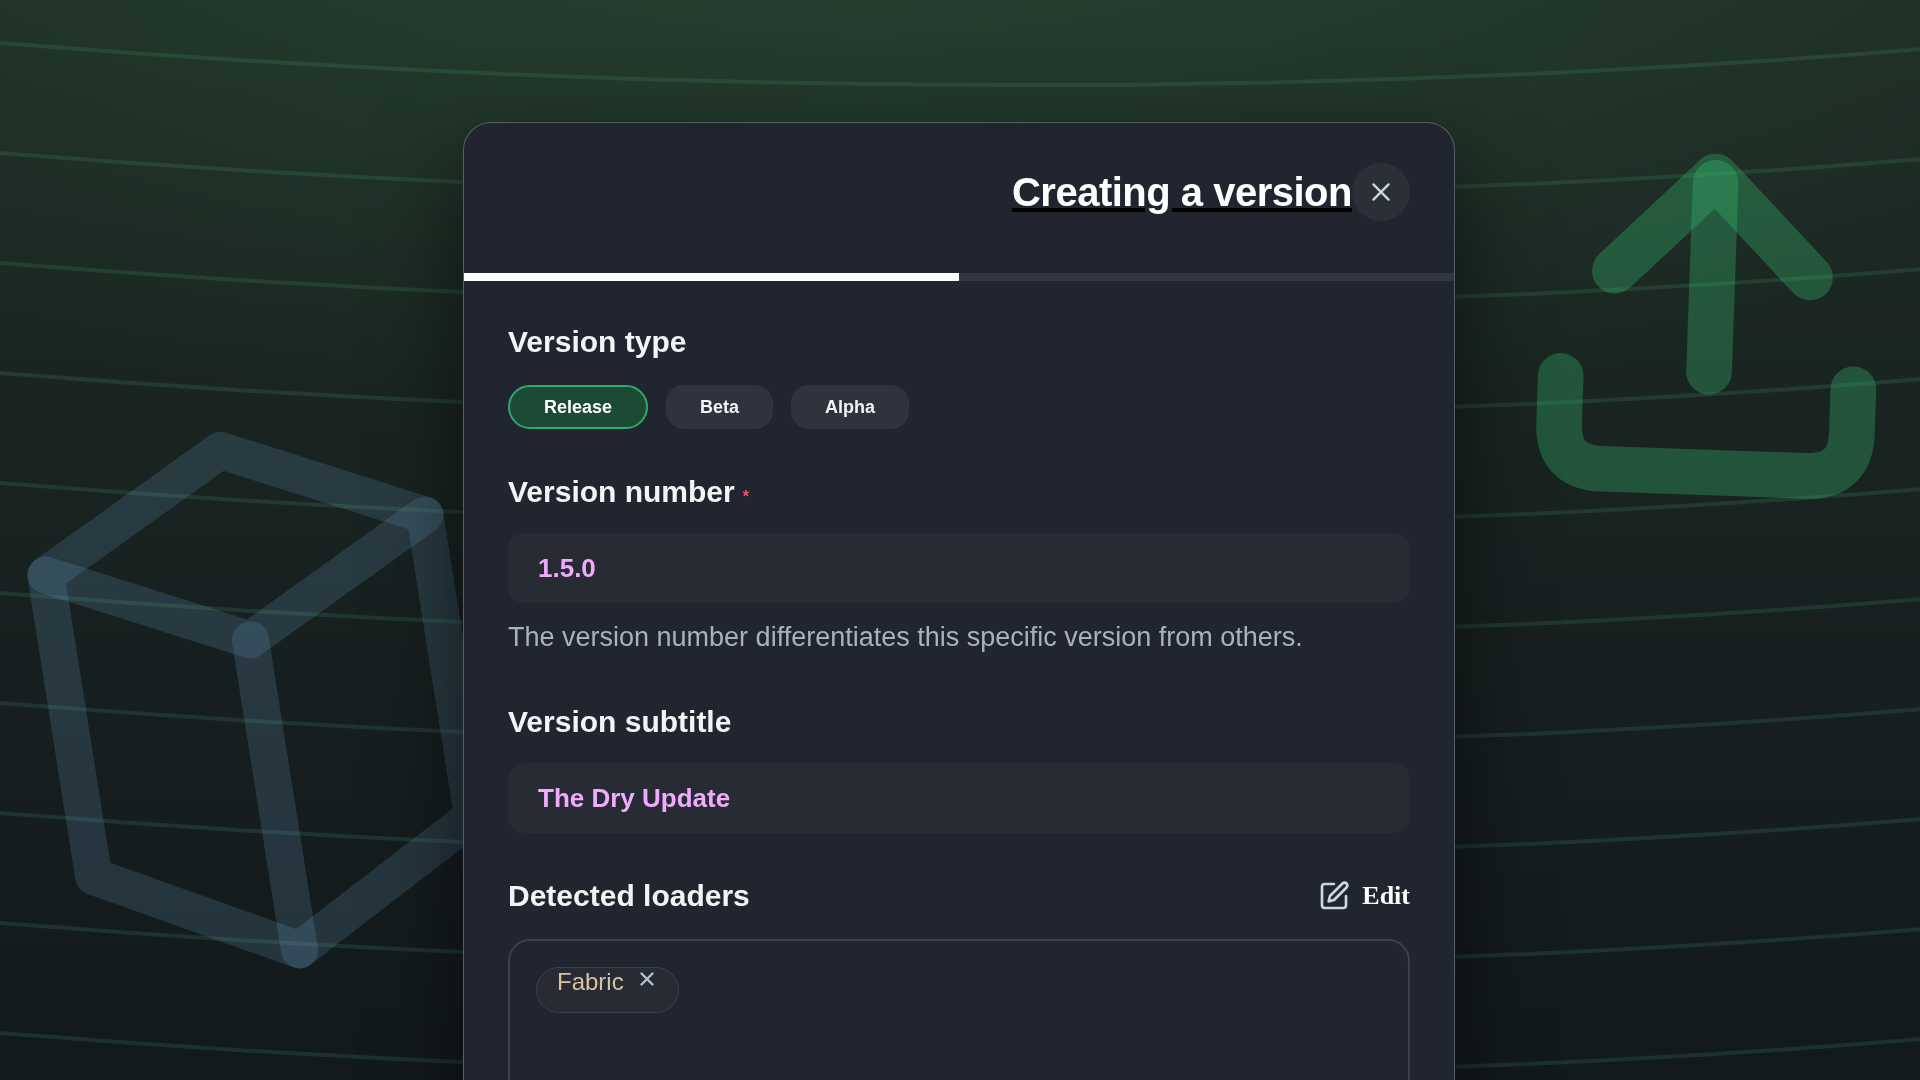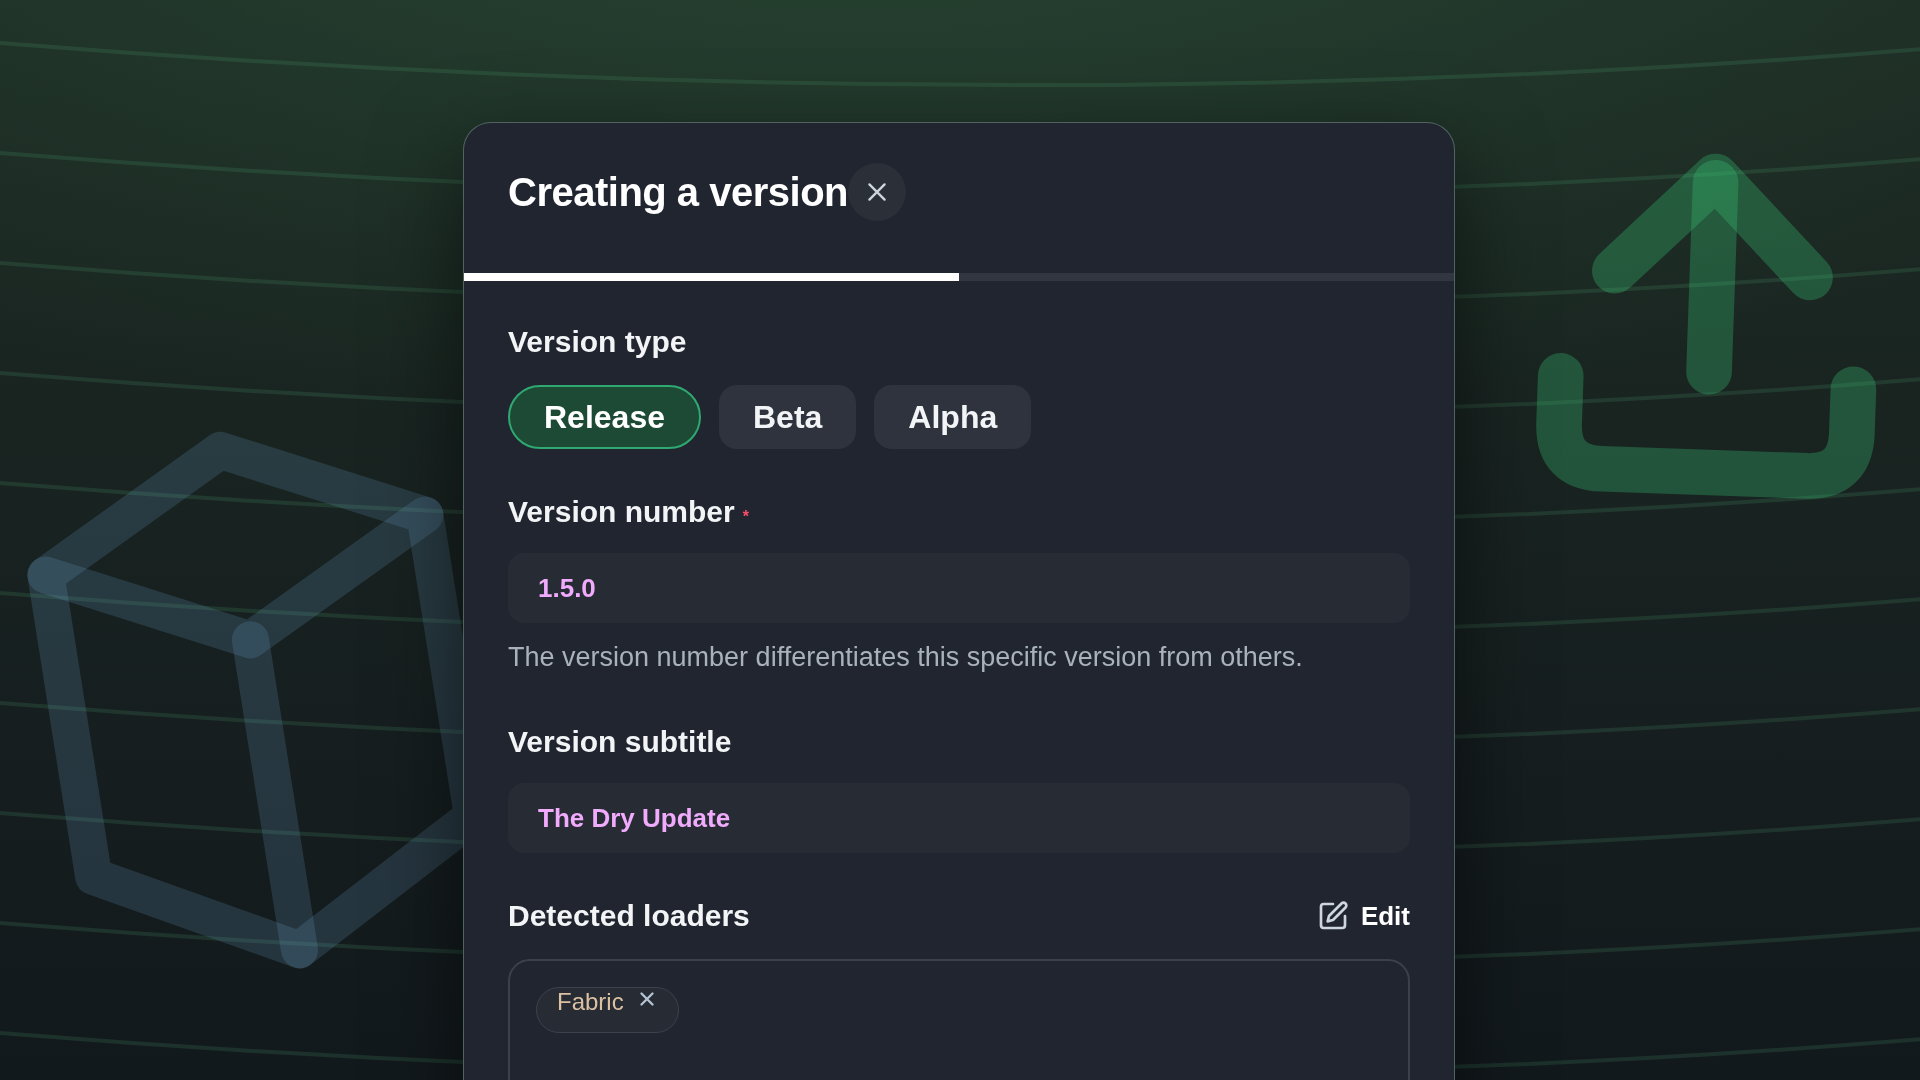--- a/index.html
+++ b/index.html
@@ -26,41 +26,42 @@
   .modal {
     position: absolute; left: 463px; top: 122px;
     width: 992px; height: 1010px;
     background: #212530;
     border: 1px solid rgba(152,193,172,0.40);
     border-radius: 28px;
     box-shadow: 0 34px 90px rgba(0,0,0,0.55);
     overflow: hidden;
   }
   .modal-header {
-    display: flex; align-items: center; justify-content: flex-start;
+    display: flex; align-items: center; justify-content: flex-end;
     padding: 40px 44px 52px 44px;
+    text-decoration: underline;
   }
   .modal-title { font-size: 40px; font-weight: bold; color: #ffffff; letter-spacing: -0.5px; }
   .close-btn {
     width: 58px; height: 58px; border-radius: 50%;
     background: #2b2f38; border: none; cursor: pointer;
     display: flex; align-items: center; justify-content: center;
   }
   .progress { height: 8px; width: 100%; background: rgba(255,255,255,0.08); }
   .progress-fill { height: 100%; background: #ffffff; width: 0; }
 
   .modal-body { padding: 44px 44px 0 44px; }
 
   .field-label { font-size: 30px; font-weight: bold; color: #f2f4f6; }
   .required { color: #ff4d6b; font-weight: bold; margin-left: 8px; }
 
   .pill-row { display: flex; gap: 18px; margin-top: 26px; }
   .pill {
-    height: 64px; padding: 0 34px; border: none; cursor: pointer;
-    font-family: inherit; font-size: 32px; font-weight: bold; color: #f2f4f6;
+    height: 44px; padding: 0 34px; border: none; cursor: pointer;
+    font-family: inherit; font-size: 18px; font-weight: bold; color: #f2f4f6;
     background: #2e333d; border-radius: 18px;
     display: flex; align-items: center; justify-content: center;
   }
   .pill.selected {
     background: #1d4a35; border: 2px solid #2fa871; border-radius: 999px;
     color: #ffffff;
   }
 
   .section { margin-top: 46px; }
   .text-input {
@@ -71,21 +72,21 @@
   }
   .help-text {
     margin-top: 12px; max-width: 920px;
     font-size: 27px; line-height: 44px; color: #a9b2bb;
   }
 
   .loaders-head { display: flex; align-items: center; justify-content: space-between; }
   .edit-btn {
     display: flex; align-items: center; gap: 12px;
     background: none; border: none; cursor: pointer;
-    font-family: Liberation Sans, sans-serif; font-size: 26px; font-weight: bold; color: #ffffff;
+    font-family: Liberation Serif, serif; font-size: 26px; font-weight: bold; color: #ffffff;
   }
   .loaders-box {
     margin-top: 26px; height: 170px;
     border: 2px solid #3a414d; border-radius: 22px;
     padding: 26px;
   }
   .chip {
     display: inline-flex; align-items: flex-start; gap: 12px;
     height: 46px; padding: 0 20px;
     background: #262b34; border: 1.5px solid #3b424d; border-radius: 999px;

